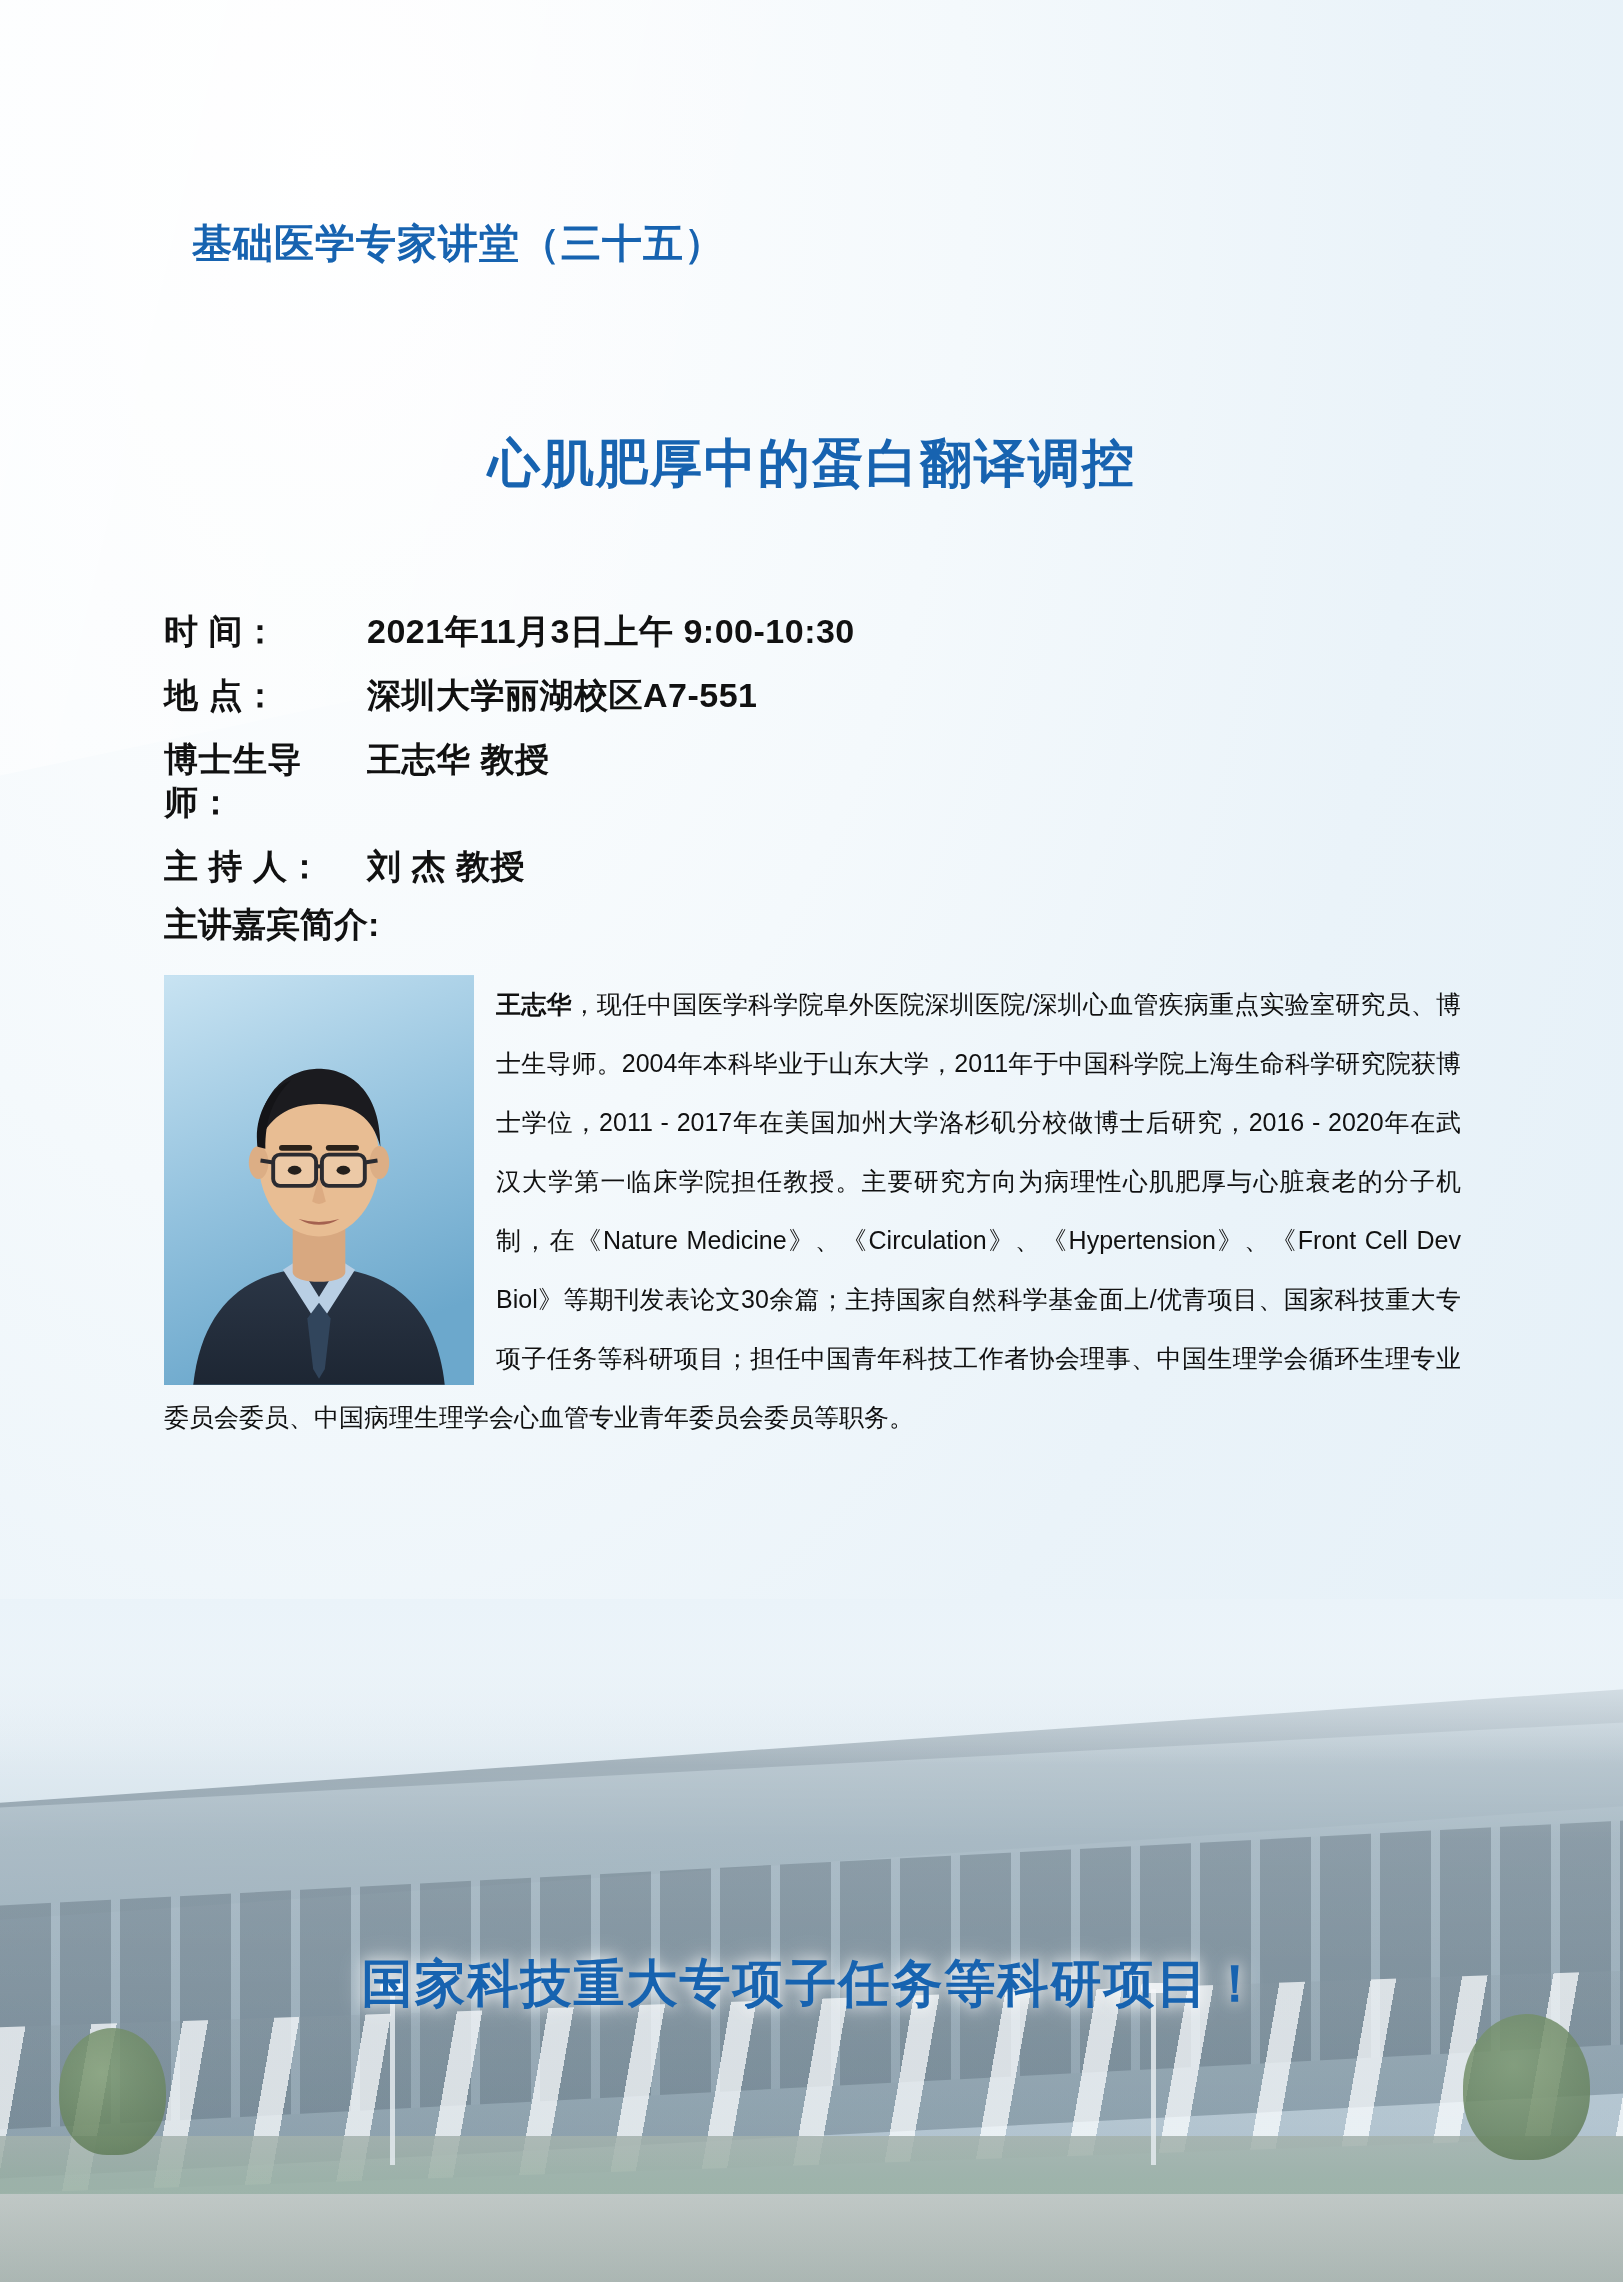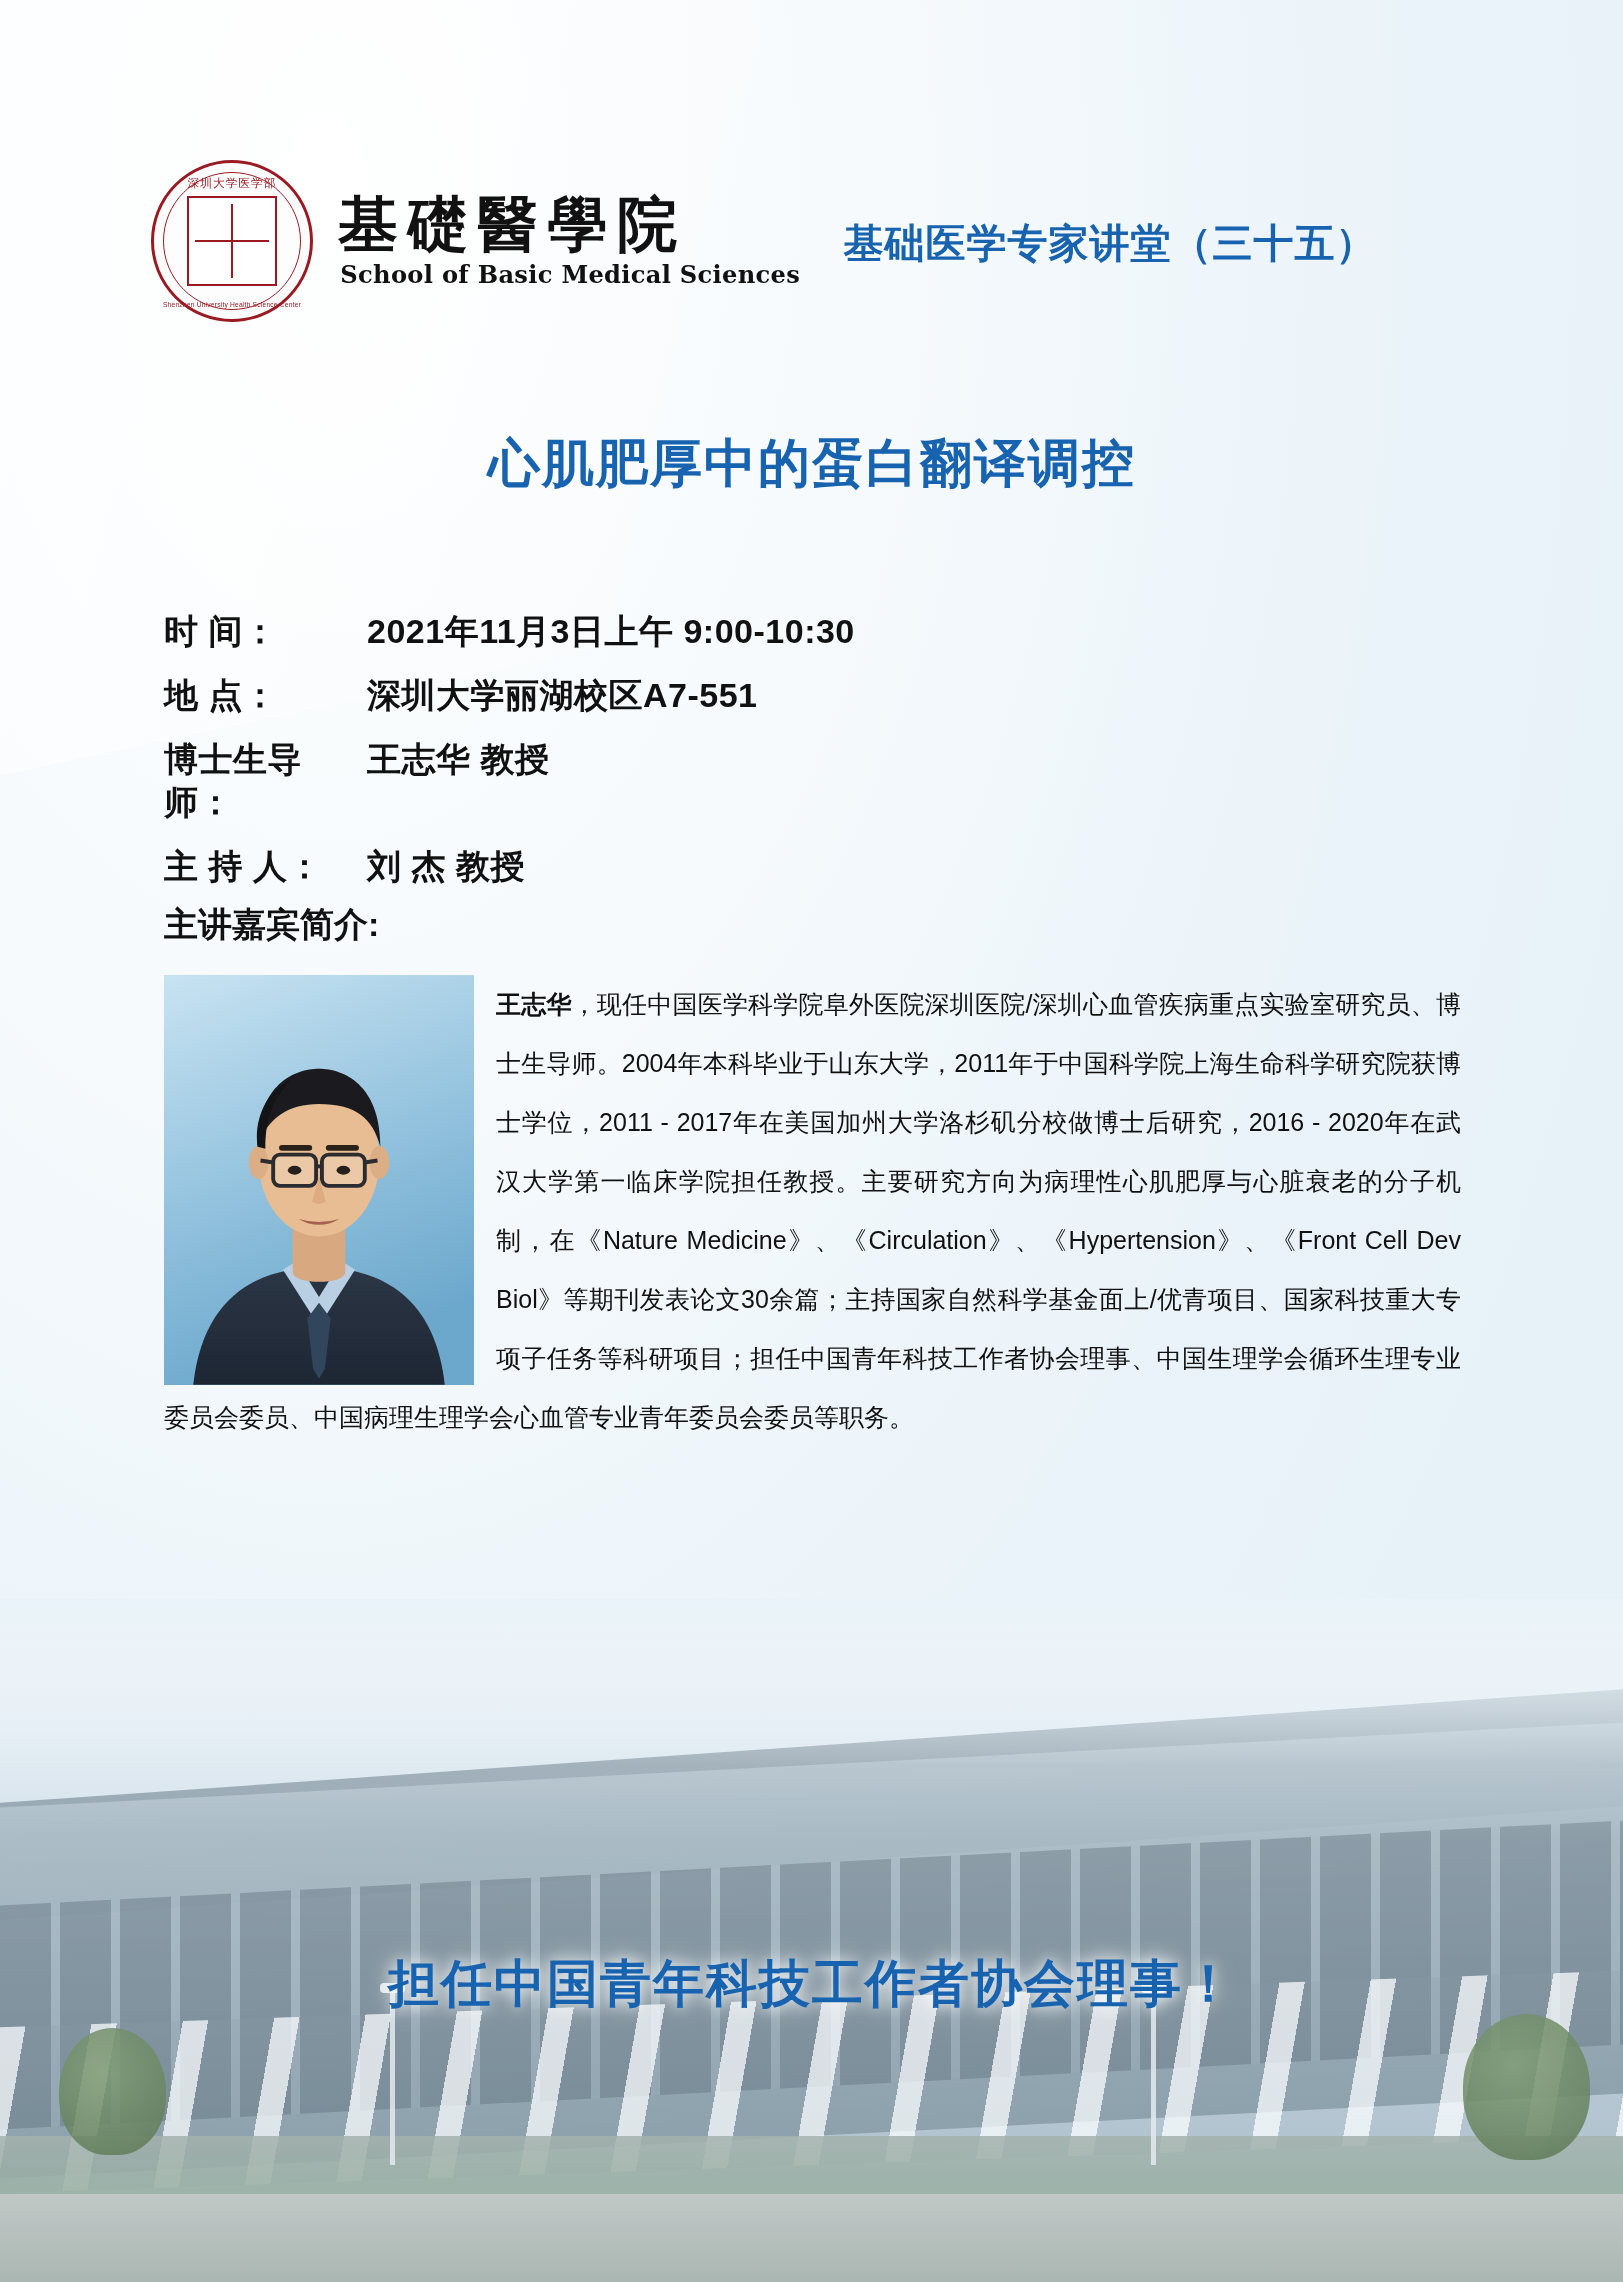--- a/index.html
+++ b/index.html
@@ -352,33 +352,20 @@
   }
 </style>
 </head>
 <body>
 
 <div class="poster">
 
   <div class="light-streak"></div>
 
   <div class="header">
-    <div class="logo-block">
-
-      <div class="seal">
-        <div class="seal-top-text">深圳大学医学部</div>
-        <div class="seal-inner"></div>
-        <div class="seal-bottom-text">Shenzhen University Health Science Center</div>
-      </div>
-
-      <div class="school-names">
-        <div class="school-cn">基礎醫學院</div>
-        <div class="school-en">School of Basic Medical Sciences</div>
-      </div>
-    </div>
 
     <div class="series-title">基础医学专家讲堂（三十五）</div>
   </div>
 
   <div class="main-title">心肌肥厚中的蛋白翻译调控</div>
 
   <div class="info">
     <div class="info-row">
       <span class="info-label">时     间：</span>
       <span class="info-value">2021年11月3日上午 9:00-10:30</span>
@@ -464,16 +451,16 @@
     <div class="bld-ground"></div>
     <div class="bld-path"></div>
     <div class="bld-tree" style="left:59px;bottom:127px;width:107px;height:127px;"></div>
     <div class="bld-tree" style="left:1463px;bottom:122px;width:127px;height:146px;"></div>
     <div class="bld-lamp" style="left:390px;"></div>
     <div class="bld-lamp" style="left:1151px;"></div>
     <div class="white-veil"></div>
     <div class="fade-top"></div>
   </div>
 
-  <div class="call-to-action">担任中国青年科技工作者协会理事！</div>
+  <div class="call-to-action">国家科技重大专项子任务等科研项目！</div>
 
 </div>
 
 
 </body></html>

